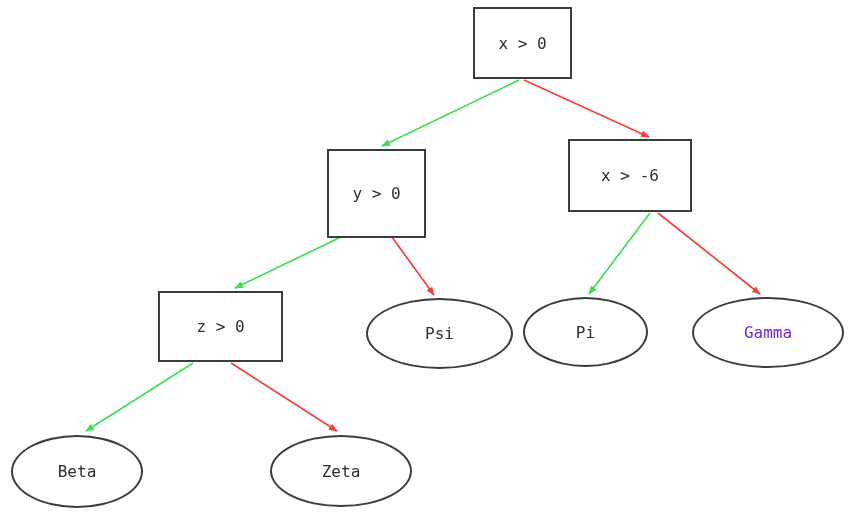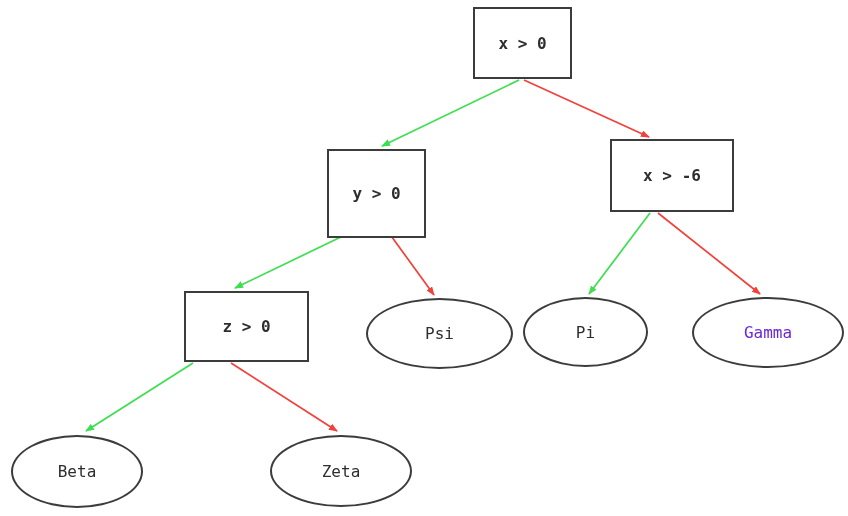--- a/index.html
+++ b/index.html
@@ -22,21 +22,21 @@
     display: flex;
     align-items: center;
     justify-content: center;
     background: #ffffff;
     border: 2px solid #3c3c3c;
     box-sizing: border-box;
     color: #2e2e2e;
     font-size: 16px;
     white-space: pre;
   }
-  .node.box { border-radius: 0; font-weight: bold; }
+  .node.box { border-radius: 0; }
   .node.ellipse { border-radius: 50%; }
   .node-label { display: inline-block; }
   line.edge { stroke-width: 1.7; }
 </style>
 </head>
 <body>
 
 <div id="canvas">
 
   <svg id="edges" width="848" height="516" viewBox="0 0 848 516">
@@ -59,24 +59,24 @@
         <line class="edge" x1="231" y1="363" x2="337" y2="431" stroke="#f2403a" marker-end="url(#ah-red)"></line>
       </g>
   </svg>
 
   <div class="node box" id="node-root" style="left: 473px; top: 7px; width: 99px; height: 72px; border-color: rgb(60, 60, 60); background: rgb(255, 255, 255); color: rgb(46, 46, 46);">
     <span class="node-label">x &gt; 0</span>
   </div>
   <div class="node box" id="node-y0" style="left: 327px; top: 149px; width: 99px; height: 89px; border-color: rgb(60, 60, 60); background: rgb(255, 255, 255); color: rgb(46, 46, 46);">
     <span class="node-label">y &gt; 0</span>
   </div>
-  <div class="node box" id="node-xm6" style="left: 610px; top: 139px; width: 124px; height: 73px; border-color: rgb(60, 60, 60); background: rgb(255, 255, 255); color: rgb(46, 46, 46);">
+  <div class="node box" id="node-xm6" style="left: 568px; top: 139px; width: 124px; height: 73px; border-color: rgb(60, 60, 60); background: rgb(255, 255, 255); color: rgb(46, 46, 46);">
     <span class="node-label">x &gt; -6</span>
   </div>
-  <div class="node box" id="node-z0" style="left: 184px; top: 291px; width: 125px; height: 71px; border-color: rgb(60, 60, 60); background: rgb(255, 255, 255); color: rgb(46, 46, 46);">
+  <div class="node box" id="node-z0" style="left: 158px; top: 291px; width: 125px; height: 71px; border-color: rgb(60, 60, 60); background: rgb(255, 255, 255); color: rgb(46, 46, 46);">
     <span class="node-label">z &gt; 0</span>
   </div>
   <div class="node ellipse" id="node-psi" style="left: 366px; top: 298px; width: 147px; height: 71px; border-color: rgb(60, 60, 60); background: rgb(255, 255, 255); color: rgb(46, 46, 46);">
     <span class="node-label">Psi</span>
   </div>
   <div class="node ellipse" id="node-pi" style="left: 523px; top: 297px; width: 125px; height: 70px; border-color: rgb(60, 60, 60); background: rgb(255, 255, 255); color: rgb(46, 46, 46);">
     <span class="node-label">Pi</span>
   </div>
   <div class="node ellipse" id="node-gamma" style="left: 692px; top: 297px; width: 152px; height: 71px; border-color: rgb(60, 60, 60); background: rgb(255, 255, 255); color: #6d28d9;">
     <span class="node-label">Gamma</span>

